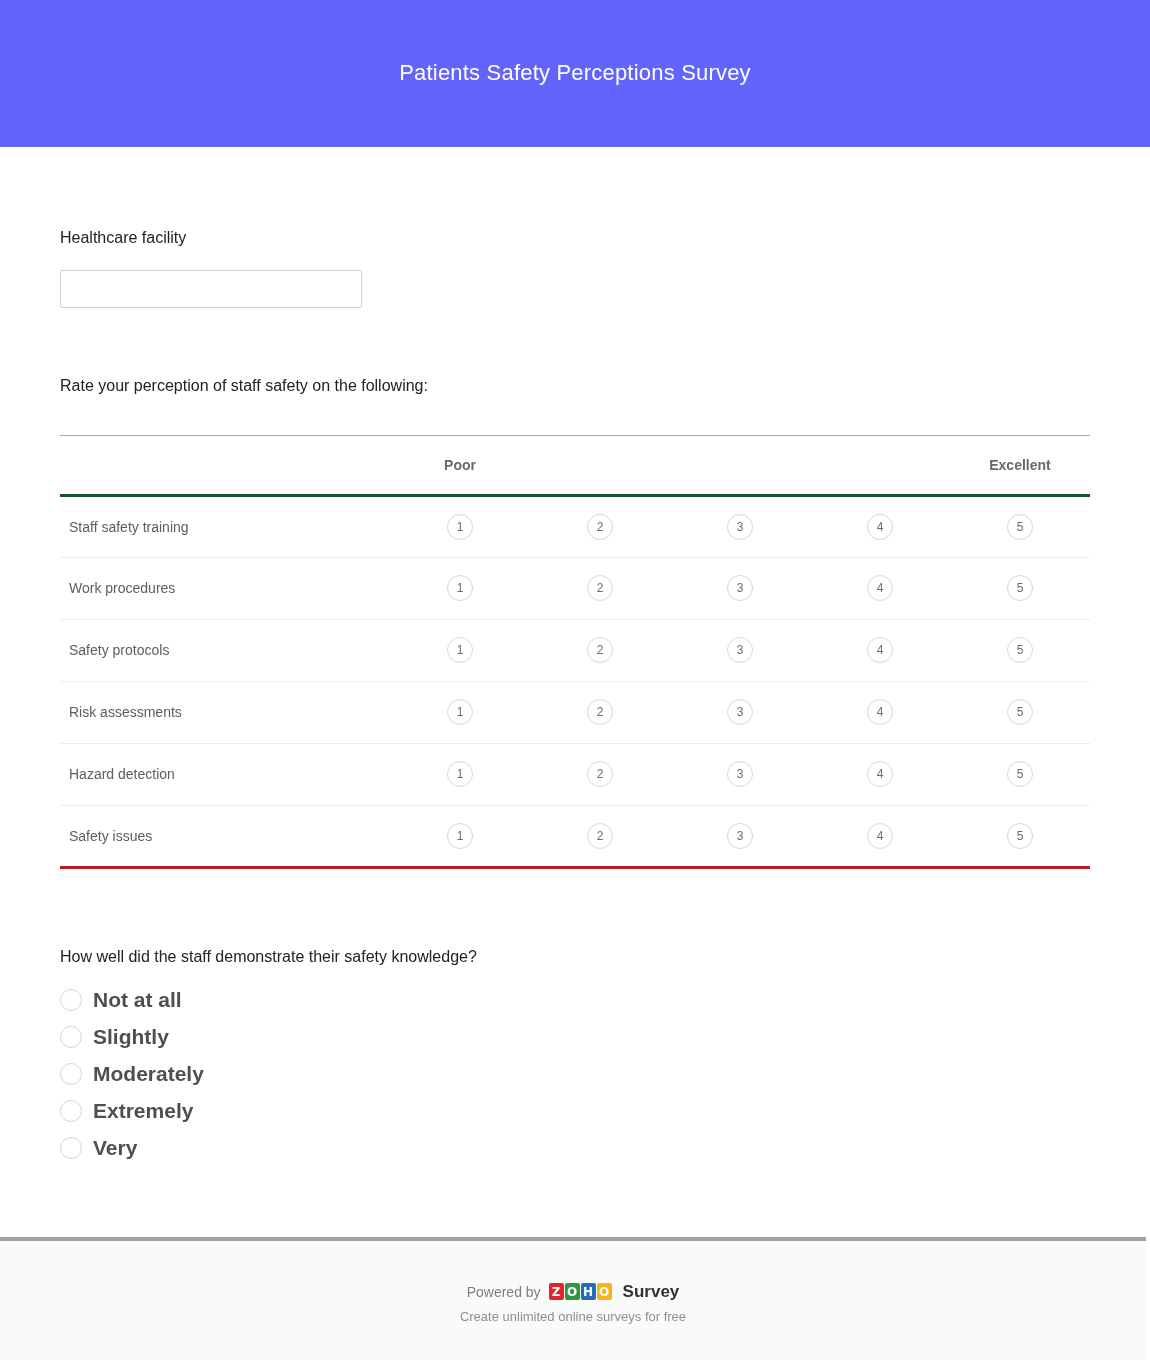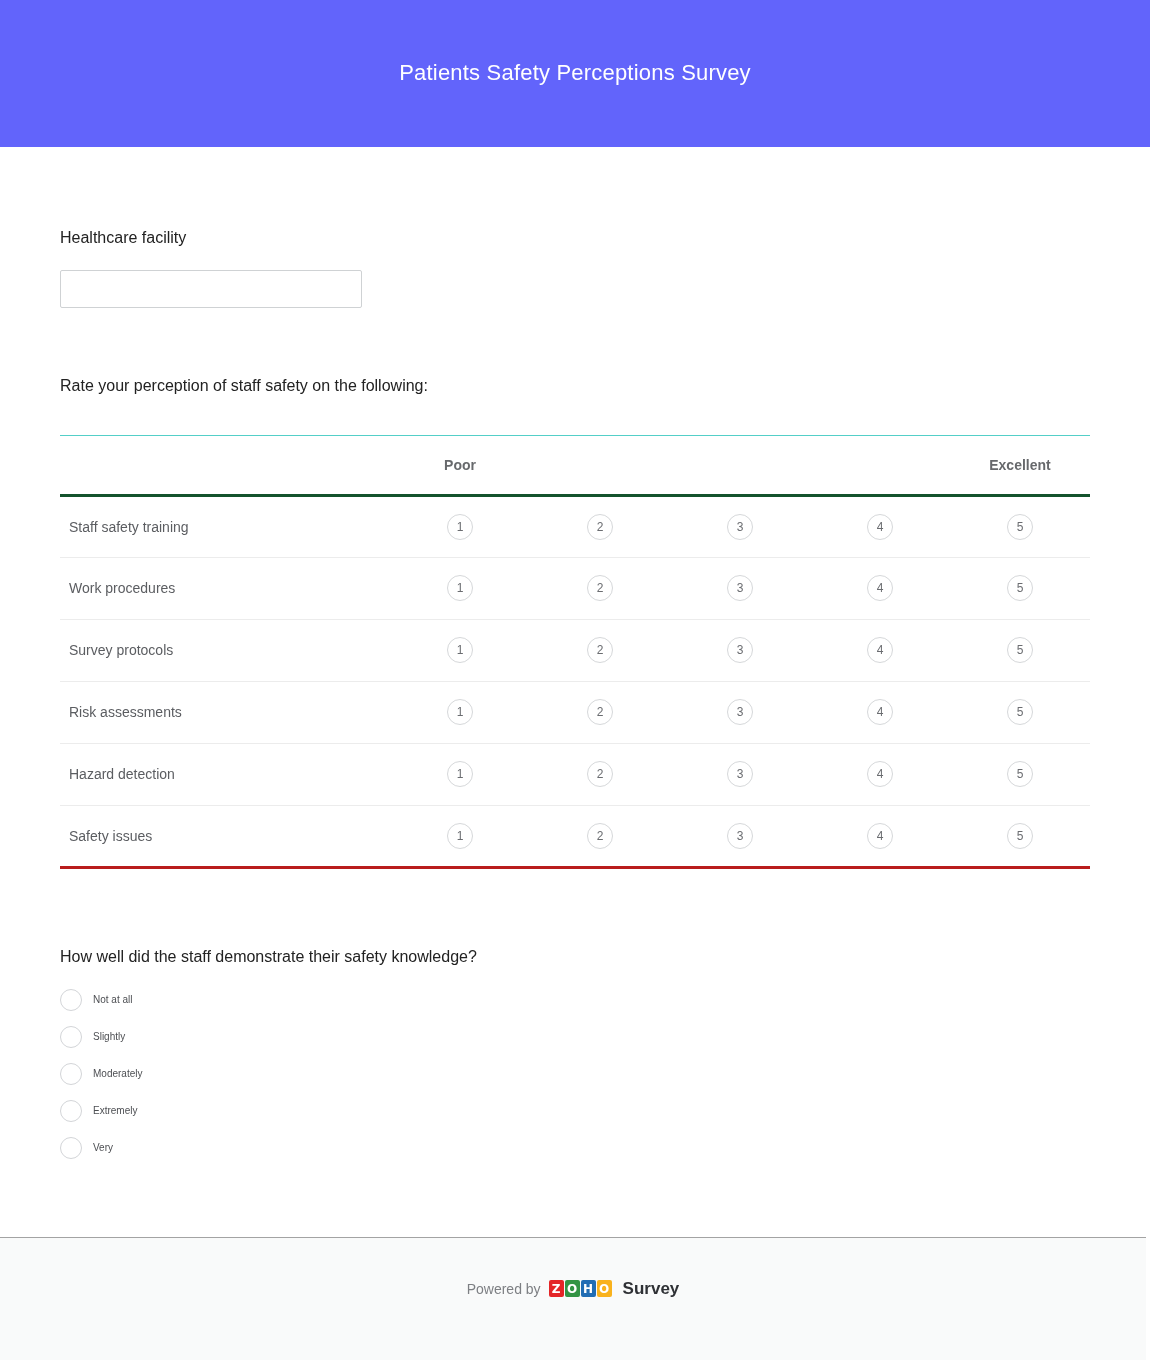--- a/index.html
+++ b/index.html
@@ -139,33 +139,34 @@
   .radio-dot {
     width: 22px;
     height: 22px;
     border-radius: 50%;
     border: 1px solid #d3d5d8;
     background: #fff;
     flex: 0 0 auto;
     margin-right: 11px;
   }
   .radio-text {
-    font-size: 10px;
+    font-size: 21px;
     color: #4d4f53;
+    font-weight: bold;
   }
 
   
   .survey-footer {
     position: absolute;
     left: 0;
     right: 4px;
     bottom: 0;
     height: 123px;
     background: #f9fafa;
-    border-top: 1px solid #a3a3a3;
+    border-top: 4px solid #a3a3a3;
     text-align: center;
   }
   .footer-powered {
     margin-top: 42px;
     display: flex;
     align-items: center;
     justify-content: center;
     gap: 6px;
     font-size: 14px;
     color: #7d7f83;
@@ -253,21 +254,21 @@
         </tr>
         <tr class="matrix-row">
           <td class="row-label">Work procedures</td>
           <td class="scale-cell"><span class="scale-circle">1</span></td>
           <td class="scale-cell"><span class="scale-circle">2</span></td>
           <td class="scale-cell"><span class="scale-circle">3</span></td>
           <td class="scale-cell"><span class="scale-circle">4</span></td>
           <td class="scale-cell"><span class="scale-circle">5</span></td>
         </tr>
         <tr class="matrix-row">
-          <td class="row-label">Survey protocols</td>
+          <td class="row-label">Safety protocols</td>
           <td class="scale-cell"><span class="scale-circle">1</span></td>
           <td class="scale-cell"><span class="scale-circle">2</span></td>
           <td class="scale-cell"><span class="scale-circle">3</span></td>
           <td class="scale-cell"><span class="scale-circle">4</span></td>
           <td class="scale-cell"><span class="scale-circle">5</span></td>
         </tr>
         <tr class="matrix-row">
           <td class="row-label">Risk assessments</td>
           <td class="scale-cell"><span class="scale-circle">1</span></td>
           <td class="scale-cell"><span class="scale-circle">2</span></td>
@@ -327,13 +328,14 @@
   <div class="footer-powered">
     <span>Powered by</span>
     <span class="zoho-logo">
       <span class="zoho-tile t-red">Z</span>
       <span class="zoho-tile t-green">O</span>
       <span class="zoho-tile t-blue">H</span>
       <span class="zoho-tile t-yellow">O</span>
     </span>
     <span class="survey-word">Survey</span>
   </div>
+  <div class="footer-sub">Create unlimited online surveys for free</div>
 </div>
 
 </body></html>

